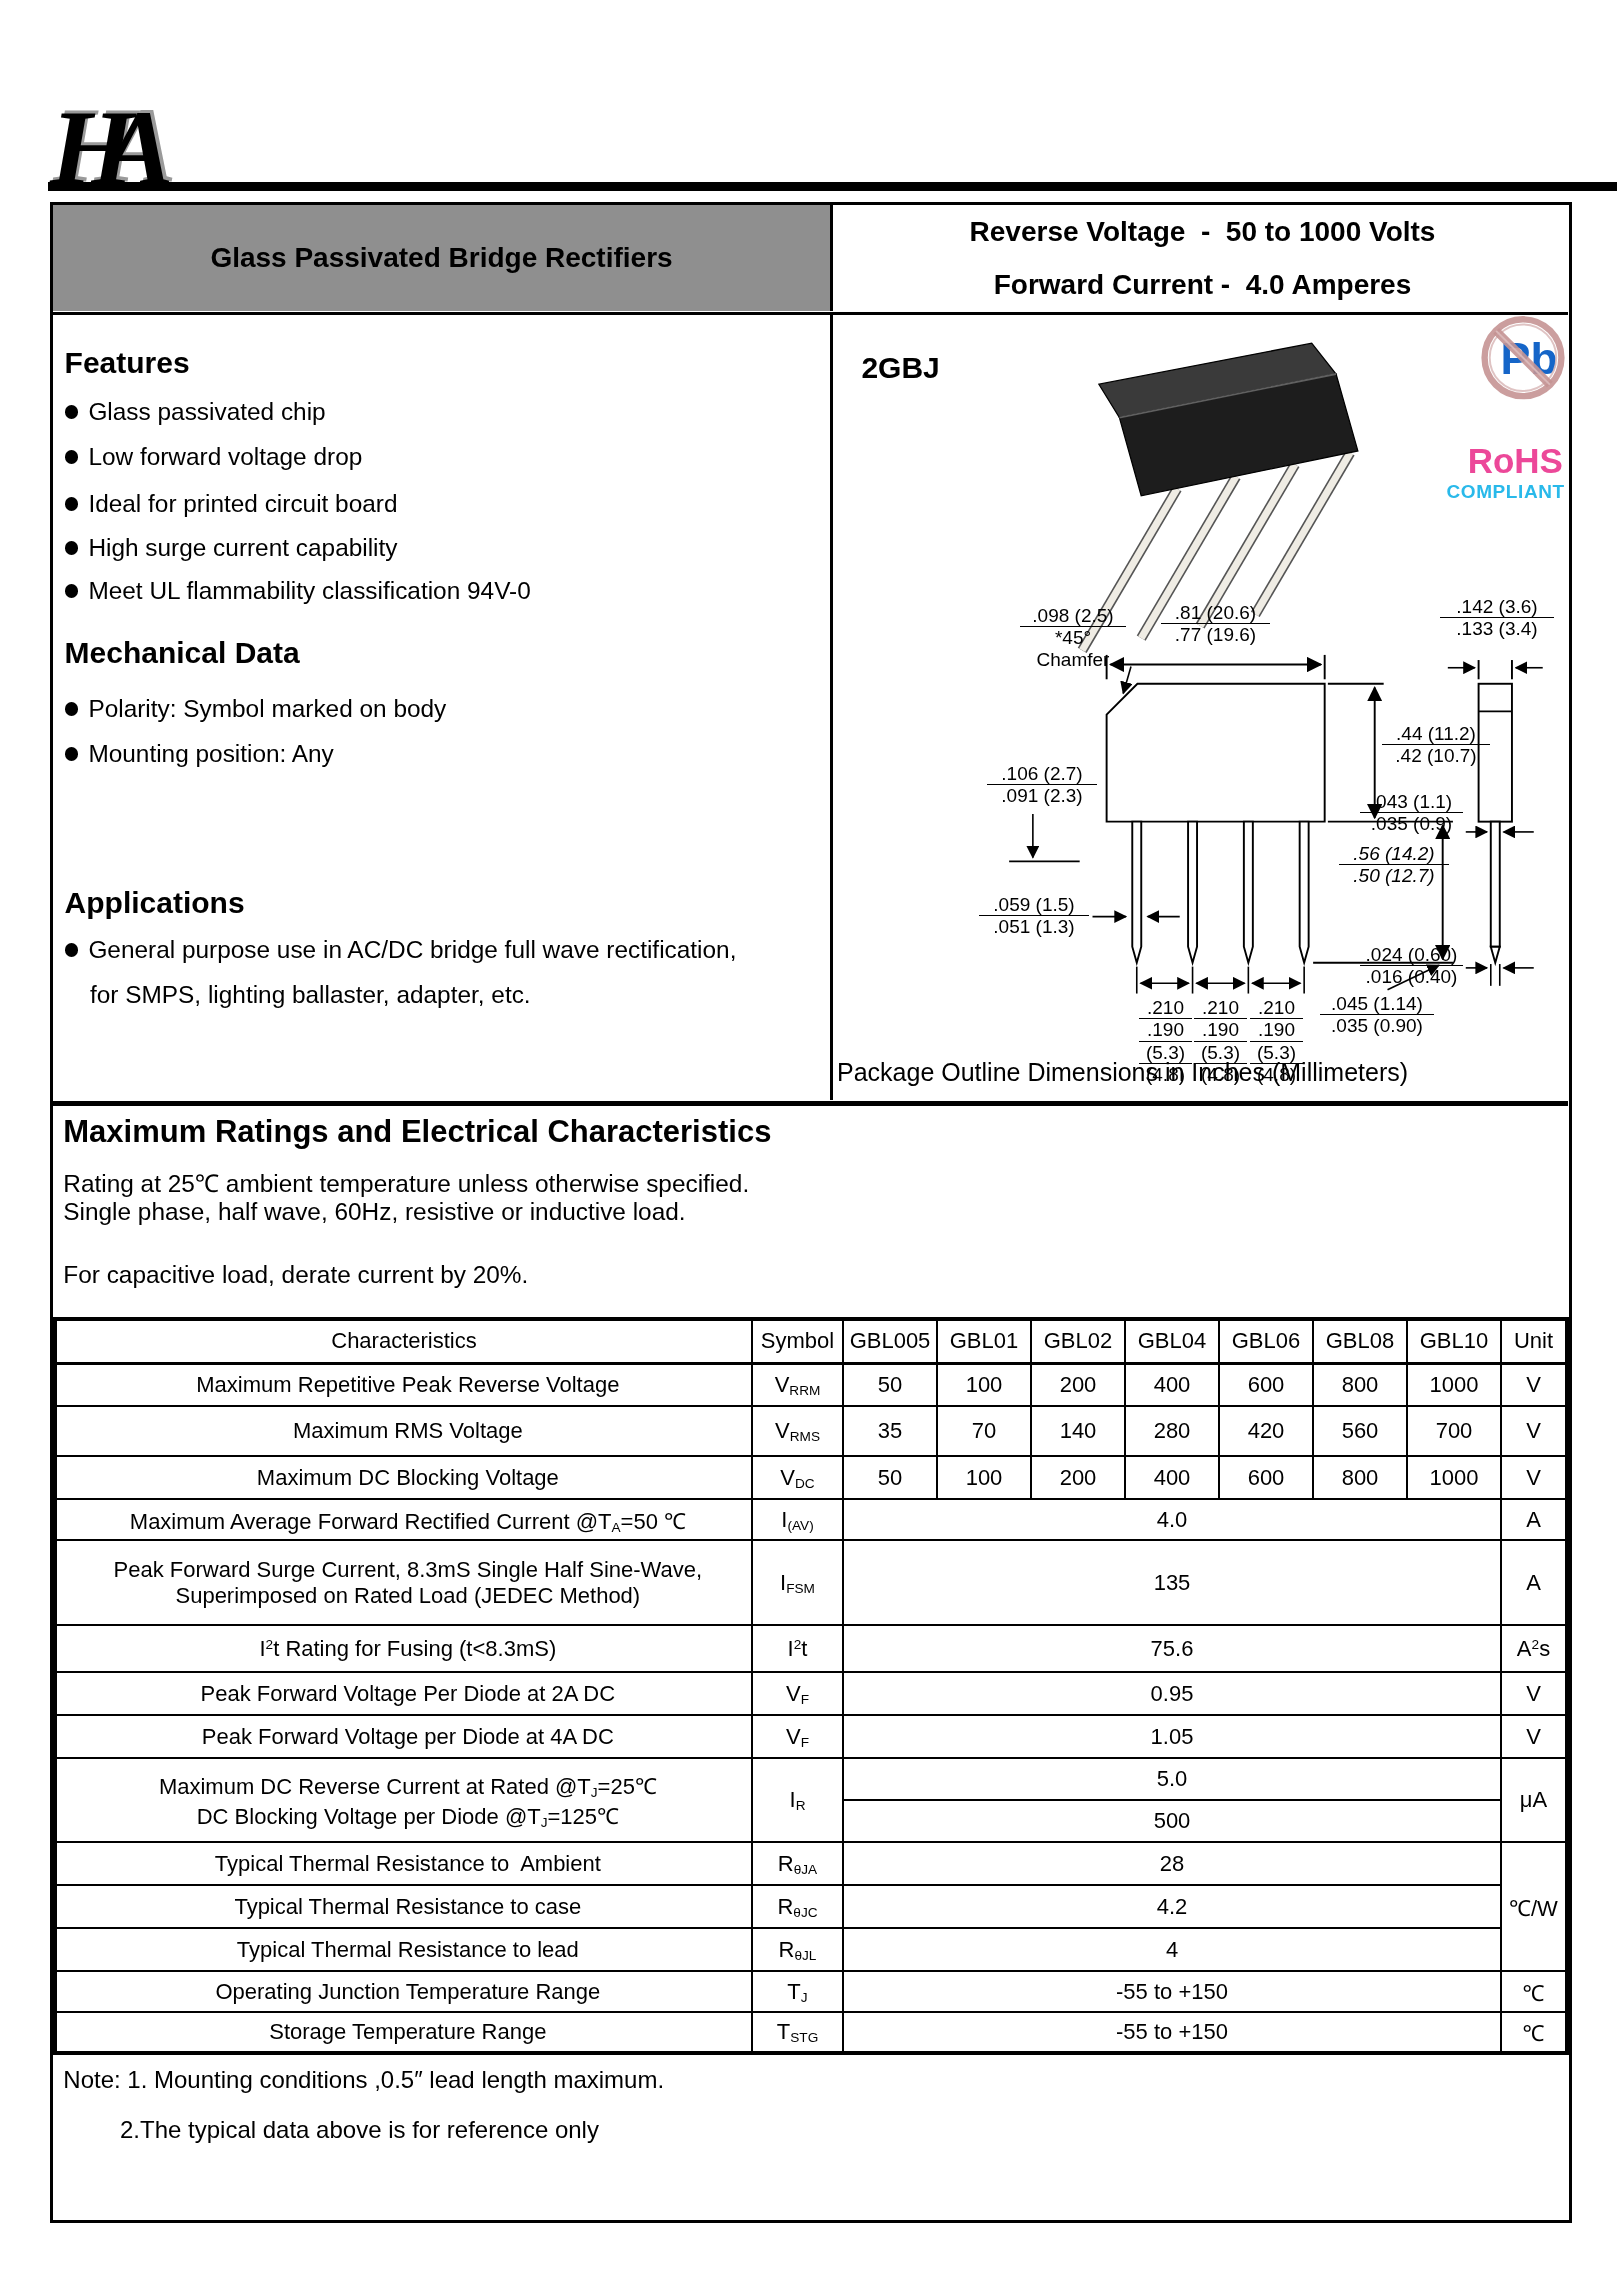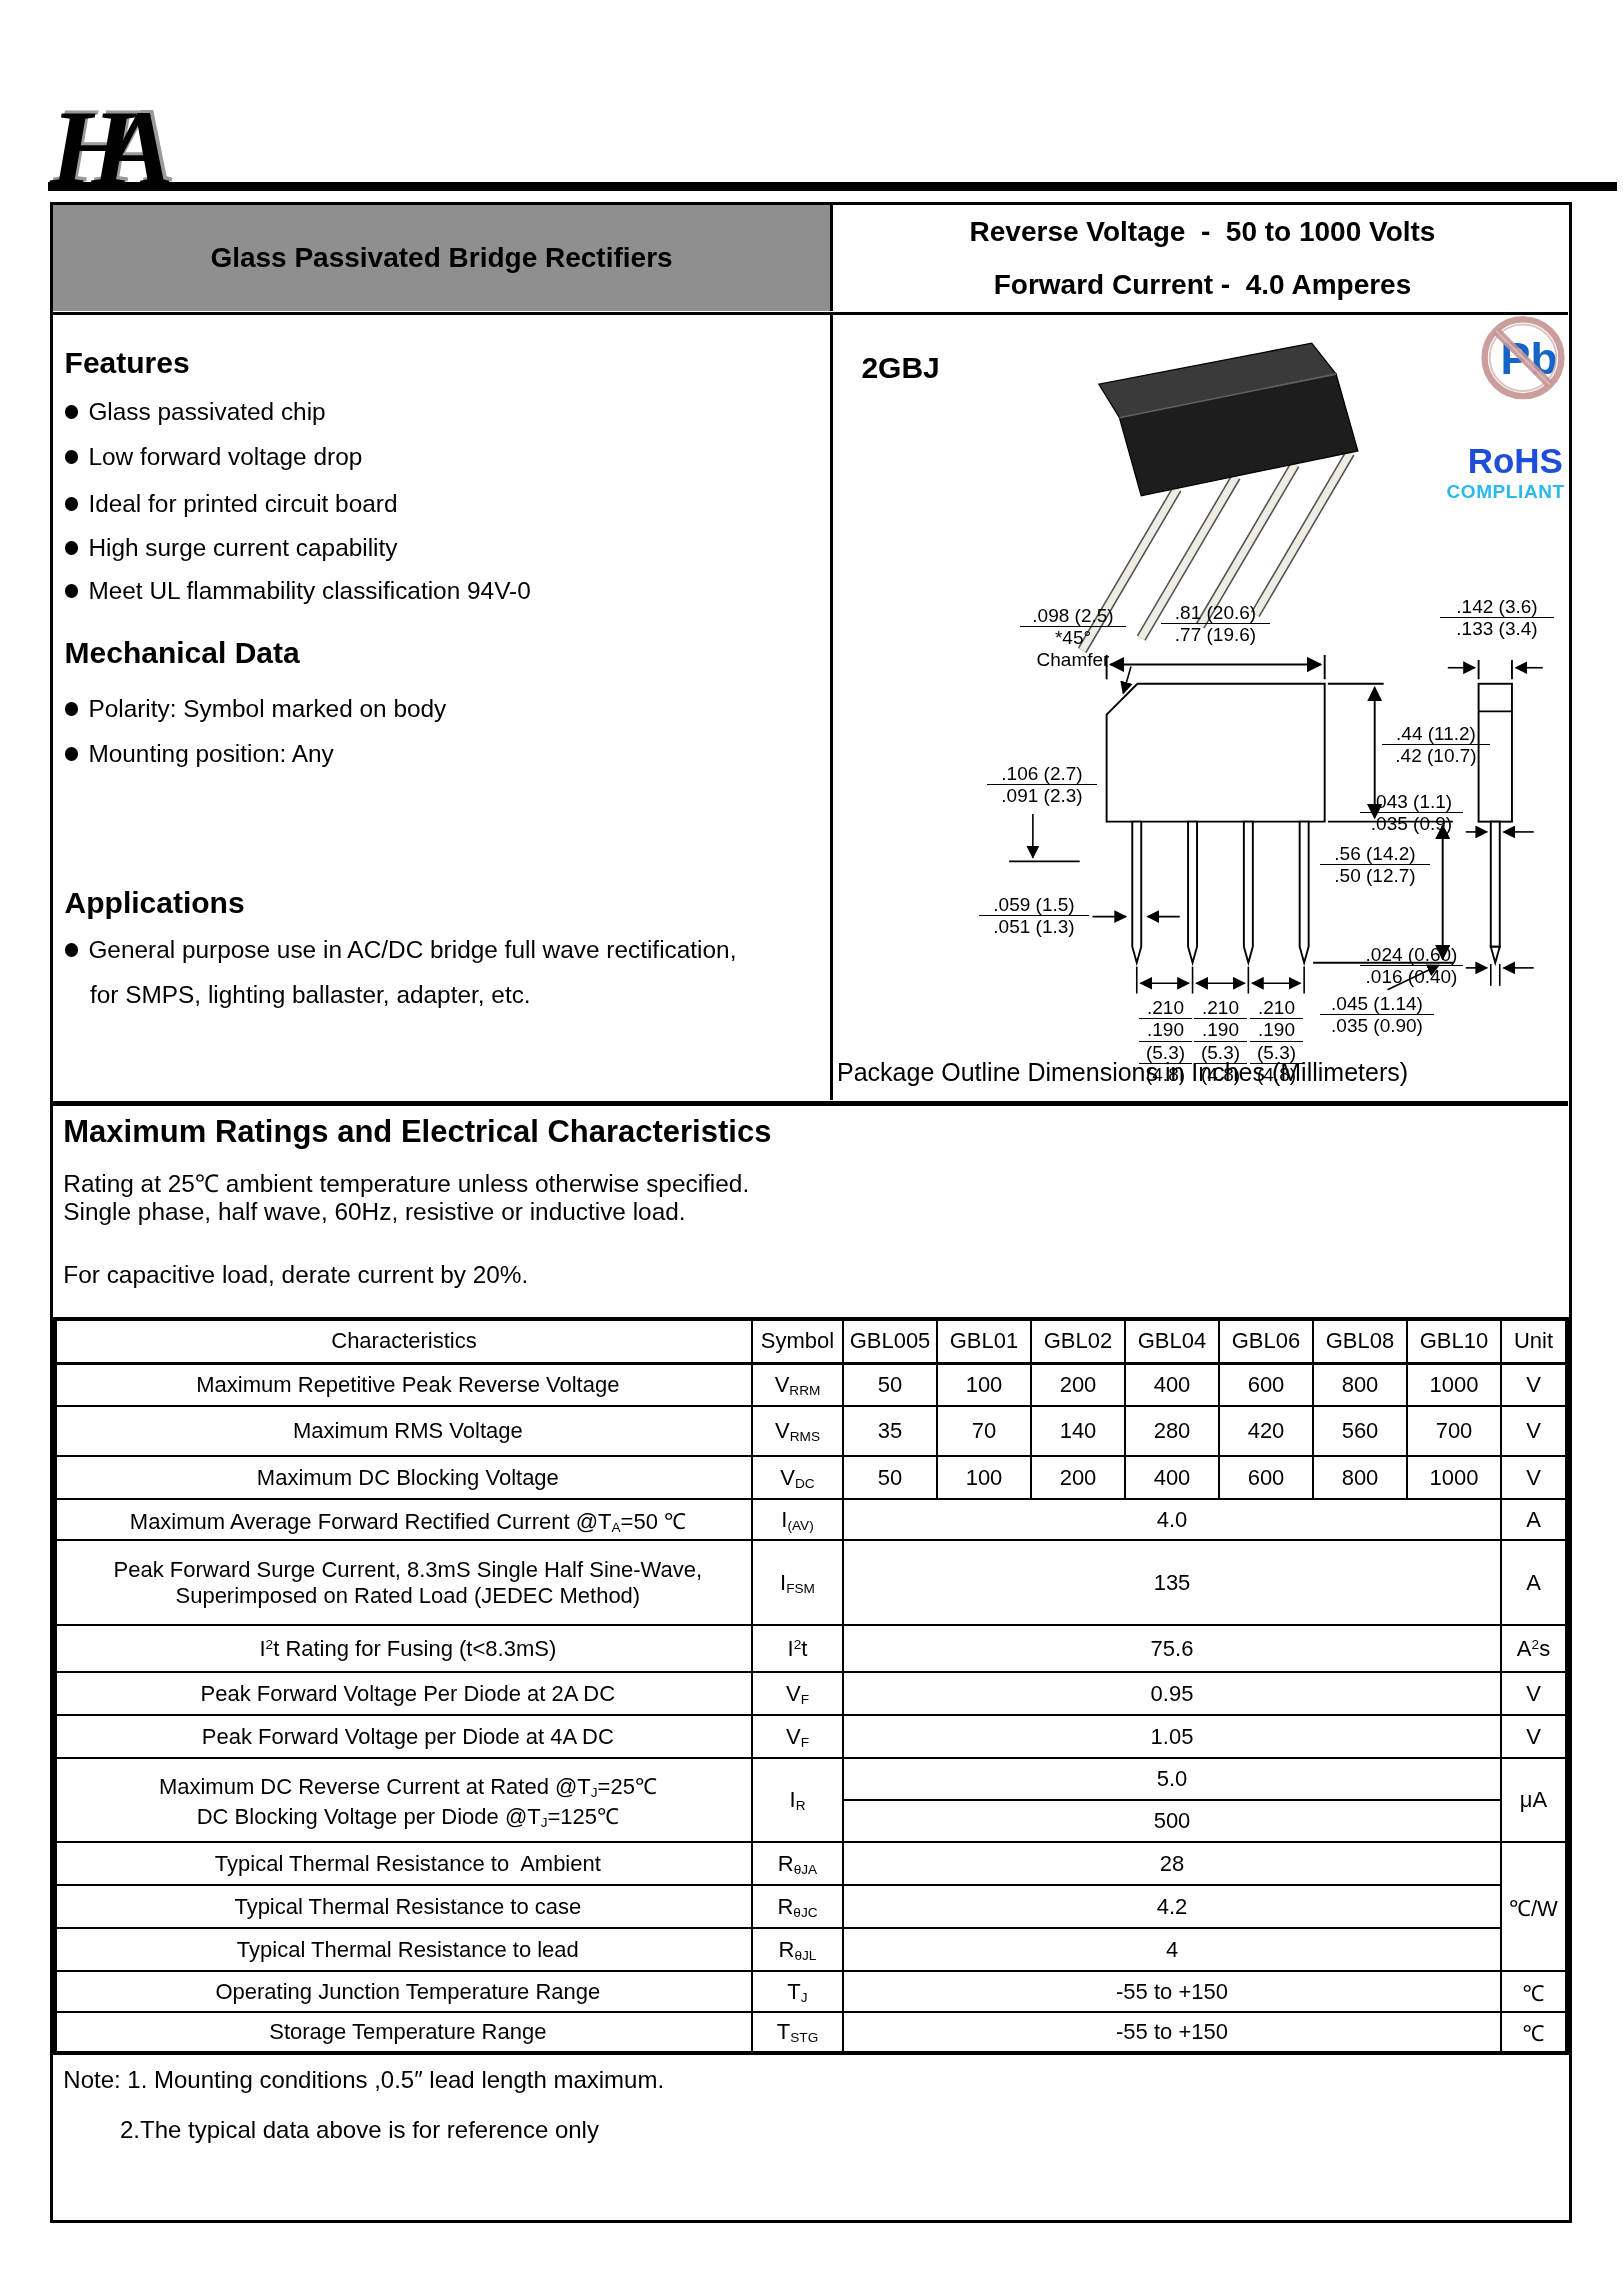--- a/index.html
+++ b/index.html
@@ -27,21 +27,21 @@
   .col-left{position:absolute;left:0;top:0;width:780px;height:785px;border-right:3.2px solid #000;box-sizing:border-box;}
   .col-right{position:absolute;left:784px;top:0;width:731px;height:785px;}
 
   .sec-h{position:absolute;font-size:30px;font-weight:bold;}
   .li{position:absolute;font-size:24.4px;white-space:pre;}
   .li .dot{display:inline-block;width:13.5px;height:13.5px;border-radius:50%;background:#000;
            margin-right:10.3px;vertical-align:1.3px;}
 
   
   .pkg-name{position:absolute;left:24.4px;top:36px;font-size:30px;font-weight:bold;}
-  .rohs{position:absolute;right:5.1px;top:126px;font-size:35px;font-weight:bold;color:#1d4ed8;}
+  .rohs{position:absolute;right:5.1px;top:126px;font-size:35px;font-weight:bold;color:#ec4899;}
   .compliant{position:absolute;right:3.2px;top:166px;font-size:19px;font-weight:bold;color:#29b9ea;letter-spacing:0.6px;}
   .dia{position:absolute;left:0;top:0;width:731px;height:785px;}
   .dim{position:absolute;text-align:center;font-size:19px;line-height:1.12;white-space:pre;}
   .dim .ln{display:block;padding:0 2.6px;}
   .dim .ln.bar{border-bottom:1.9px solid #000;}
   .caption{position:absolute;left:0;top:743px;width:731px;text-align:left;font-size:25px;}
 
   
   .ratings{position:absolute;left:0;top:905px;width:1515px;}
   .ratings .sec-title{position:absolute;left:10.3px;top:3.9px;font-size:31px;font-weight:bold;}
@@ -188,21 +188,21 @@
             <line x1="980" y1="1018" x2="1013" y2="1018" marker-end="url(#ah)" stroke-width="2.5"></line>
             <line x1="1086" y1="1018" x2="1039" y2="1018" marker-end="url(#ah)" stroke-width="2.5"></line>
           </g>
         </svg>
 
         <div class="dim" style="left:324px;top:287px;width:109px;"><span class="ln bar">.81 (20.6)</span><span class="ln">.77 (19.6)</span></div>
         <div class="dim" style="left:183px;top:290px;width:106px;"><span class="ln bar">.098 (2.5)</span><span class="ln">*45°</span><span class="ln">Chamfer</span></div>
         <div class="dim" style="left:603px;top:281px;width:114px;"><span class="ln bar">.142 (3.6)</span><span class="ln">.133 (3.4)</span></div>
         <div class="dim" style="left:545px;top:408px;width:108px;"><span class="ln bar">.44 (11.2)</span><span class="ln">.42 (10.7)</span></div>
         <div class="dim" style="left:150px;top:448px;width:110px;"><span class="ln bar">.106 (2.7)</span><span class="ln">.091 (2.3)</span></div>
-        <div class="dim" style="left:483px;top:528px;width:110px;"><span class="ln bar">.56 (14.2)</span><span class="ln">.50 (12.7)</span></div>
+        <div class="dim" style="left:502px;top:528px;width:110px;font-style:italic;"><span class="ln bar">.56 (14.2)</span><span class="ln">.50 (12.7)</span></div>
         <div class="dim" style="left:523px;top:476px;width:103px;"><span class="ln bar">.043 (1.1)</span><span class="ln">.035 (0.9)</span></div>
         <div class="dim" style="left:142px;top:579px;width:110px;"><span class="ln bar">.059 (1.5)</span><span class="ln">.051 (1.3)</span></div>
         <div class="dim" style="left:302px;top:682px;width:53px;"><span class="ln bar">.210</span><span class="ln bar">.190</span><span class="ln bar">(5.3)</span><span class="ln">(4.8)</span></div>
         <div class="dim" style="left:357px;top:682px;width:53px;"><span class="ln bar">.210</span><span class="ln bar">.190</span><span class="ln bar">(5.3)</span><span class="ln">(4.8)</span></div>
         <div class="dim" style="left:413px;top:682px;width:53px;"><span class="ln bar">.210</span><span class="ln bar">.190</span><span class="ln bar">(5.3)</span><span class="ln">(4.8)</span></div>
         <div class="dim" style="left:483px;top:678px;width:114px;"><span class="ln bar">.045 (1.14)</span><span class="ln">.035 (0.90)</span></div>
         <div class="dim" style="left:523px;top:629px;width:103px;"><span class="ln bar">.024 (0.60)</span><span class="ln">.016 (0.40)</span></div>
 
         <div class="caption">Package Outline Dimensions in Inches (Millimeters)</div>
       </div>

